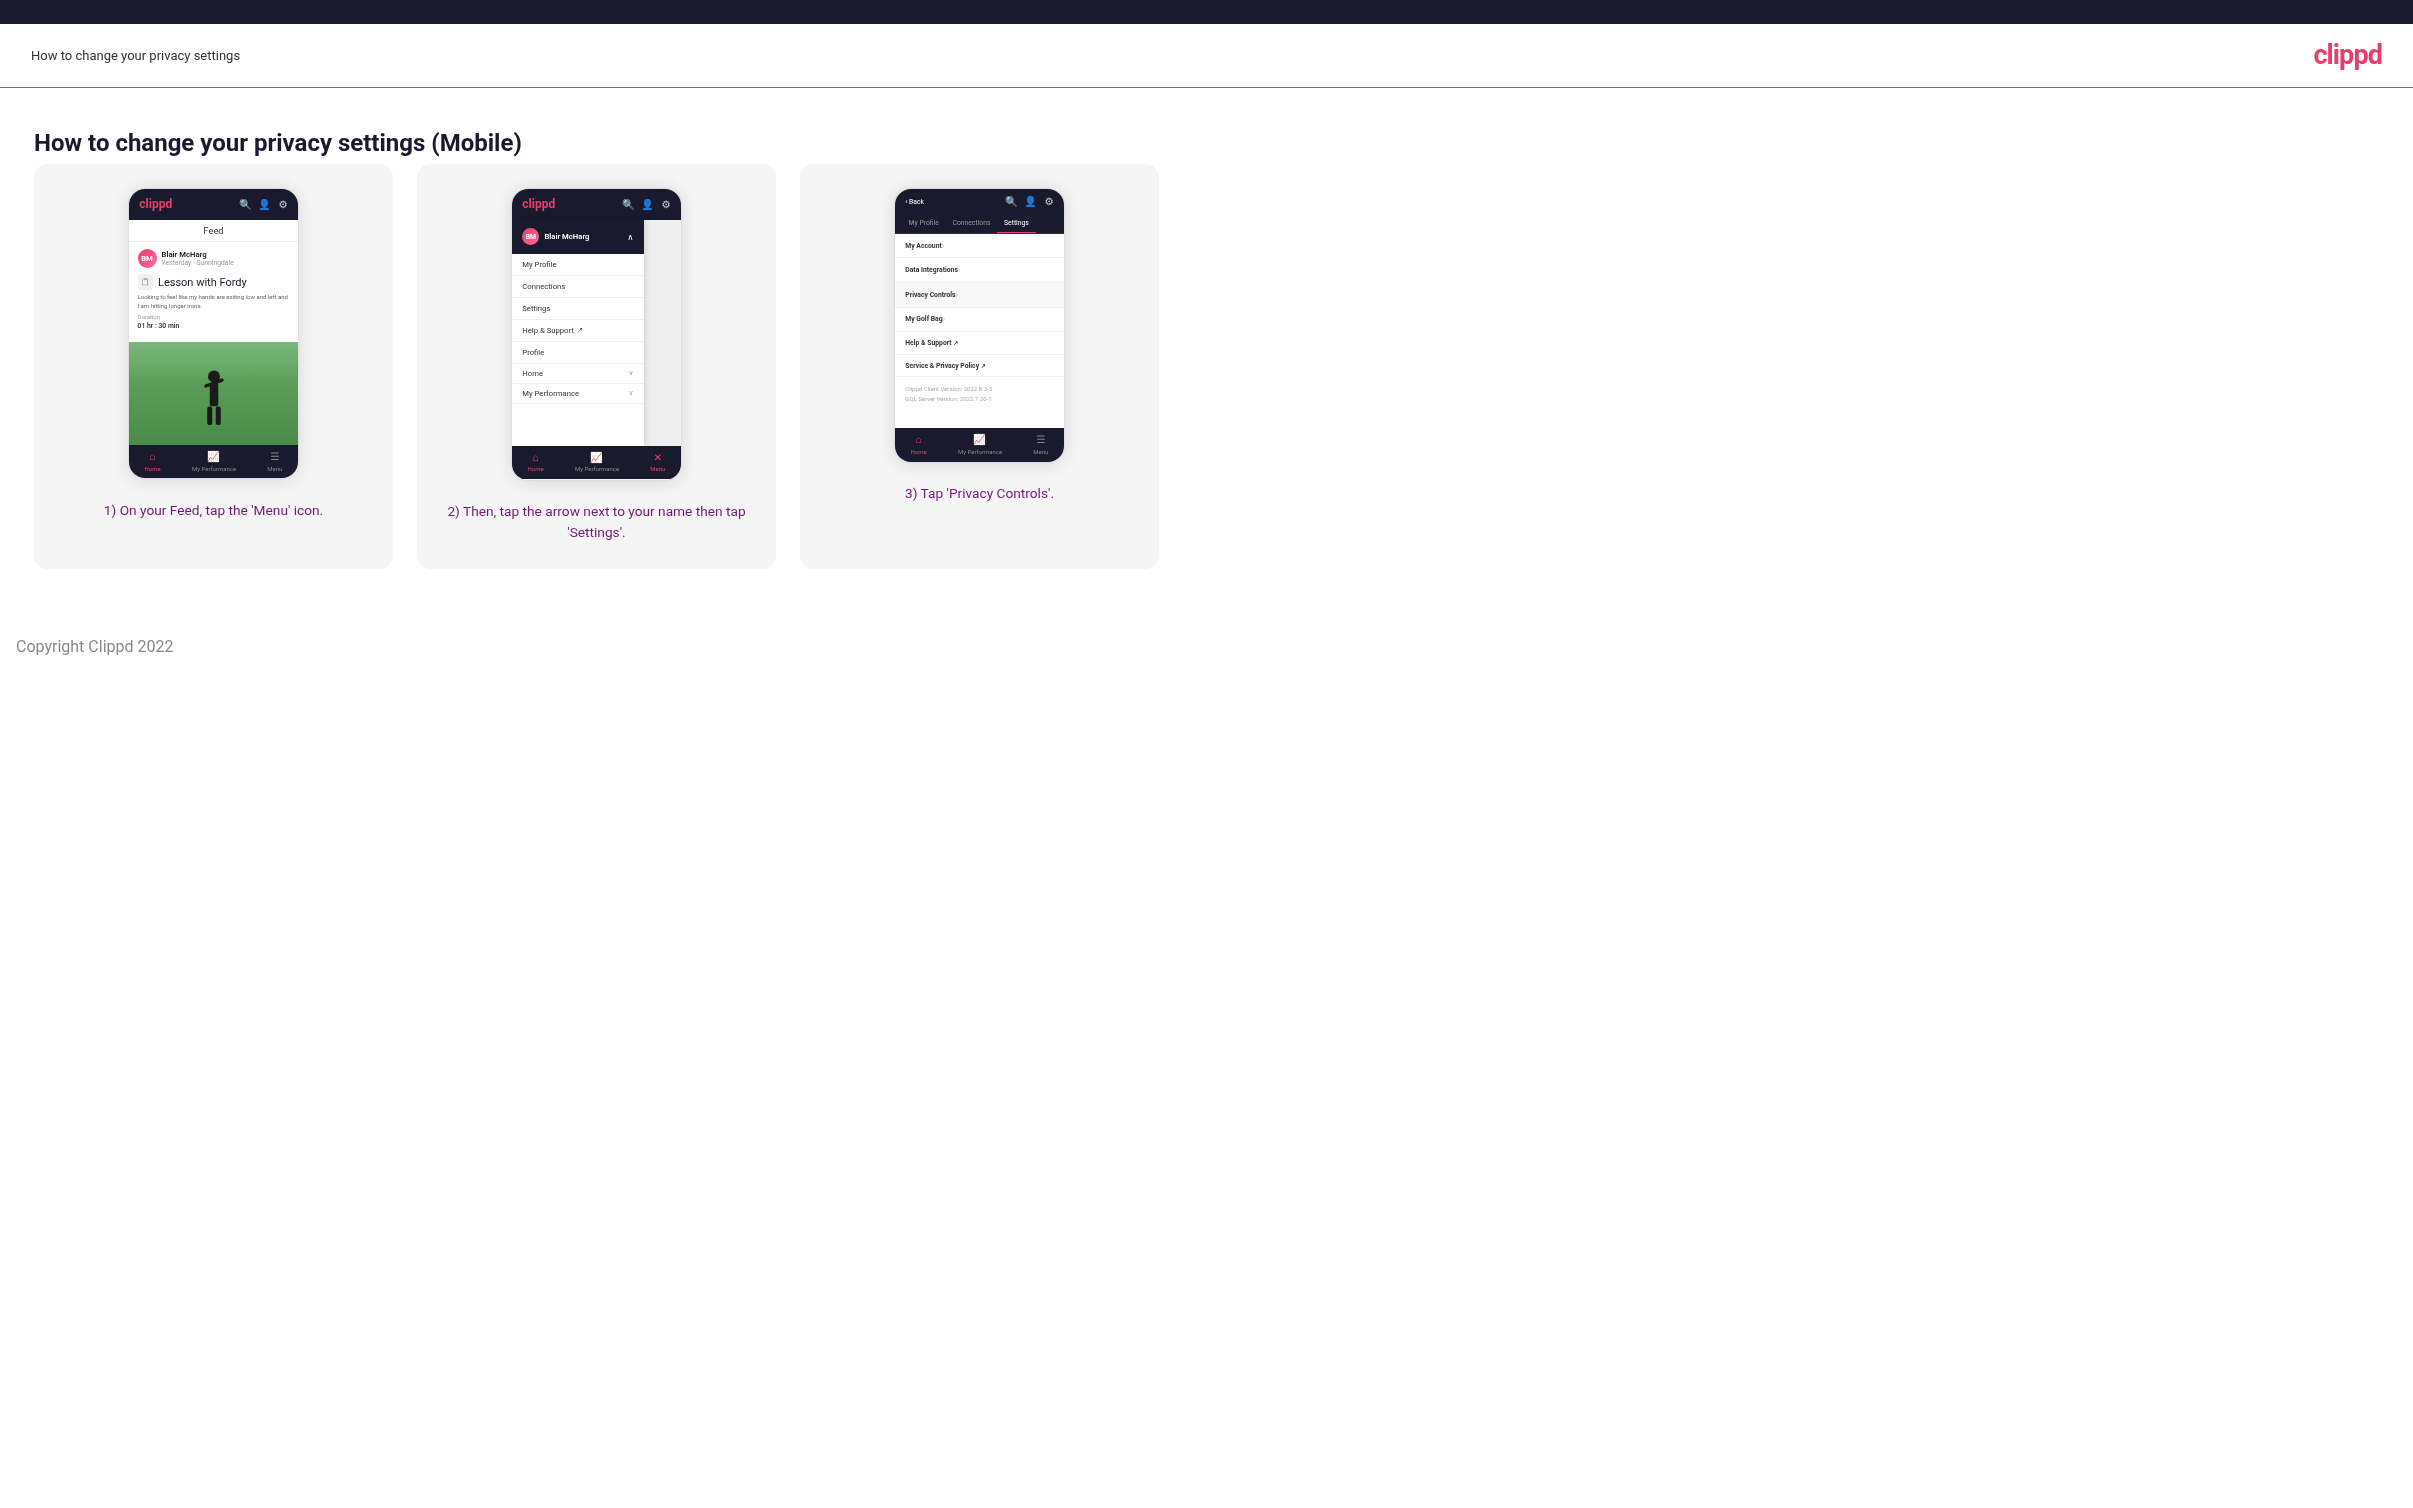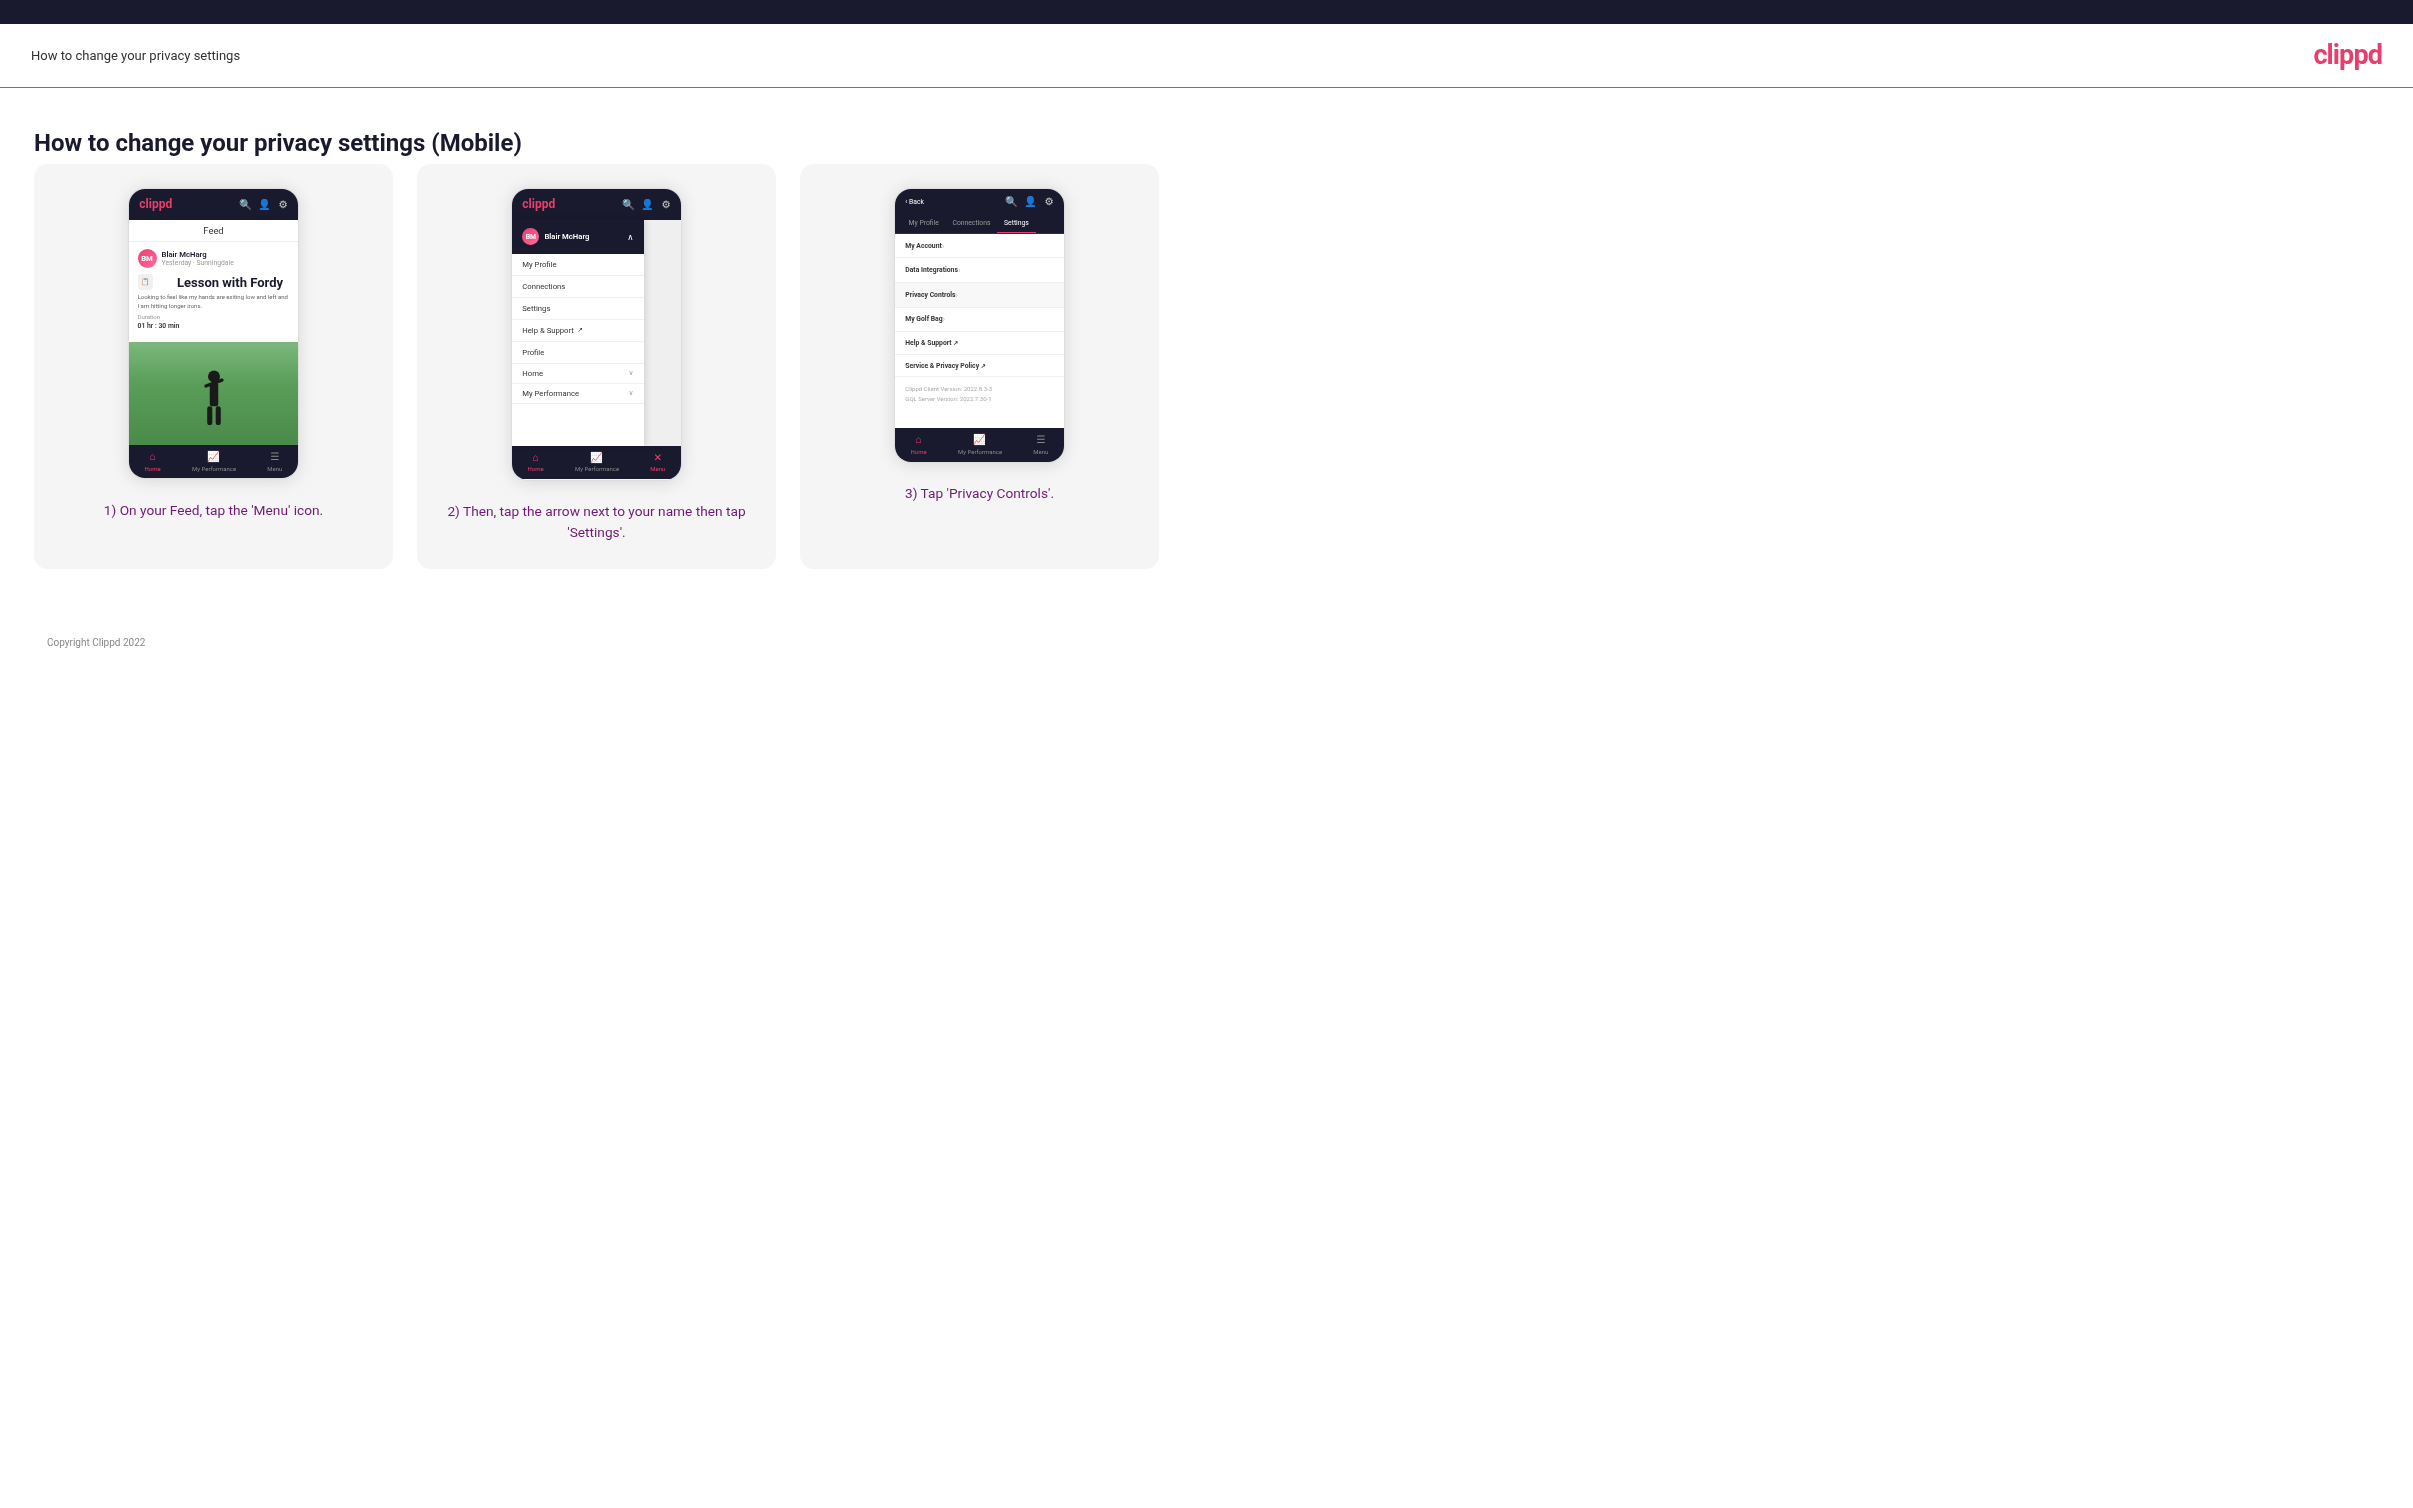--- a/index.html
+++ b/index.html
@@ -173,24 +173,23 @@
       background: #f0f0f0;
       border-radius: 3.4px;
       display: flex;
       align-items: center;
       justify-content: center;
       font-size: 6.8px;
       color: #666;
       flex-shrink: 0;
     }
     .lesson-title {
-      font-size: 13px;
-      font-weight: 700;
+      font-size: 11px;
+      font-weight: 400;
       color: #1a1a2e;
-      margin-left: 19px;
     }
     .feed-desc {
       font-size: 6px;
       color: #666;
       line-height: 1.4;
       margin-bottom: 3.4px;
     }
     .feed-duration {
       font-size: 6px;
       color: #999;
@@ -382,23 +381,23 @@
     }
     .settings-version {
       padding: 6.8px 10.3px;
       font-size: 6px;
       color: #aaa;
       line-height: 1.6;
     }
 
     
     .footer {
-      padding: 17px 47px;
+      padding: 17px 16px;
       color: #888;
-      font-size: 10px;
+      font-size: 16px;
     }
   </style>
 </head>
 <body>
 
 <div class="top-bar"></div>
 
 <div class="header">
   <span class="header-title">How to change your privacy settings</span>
   <span class="logo">clippd</span>

